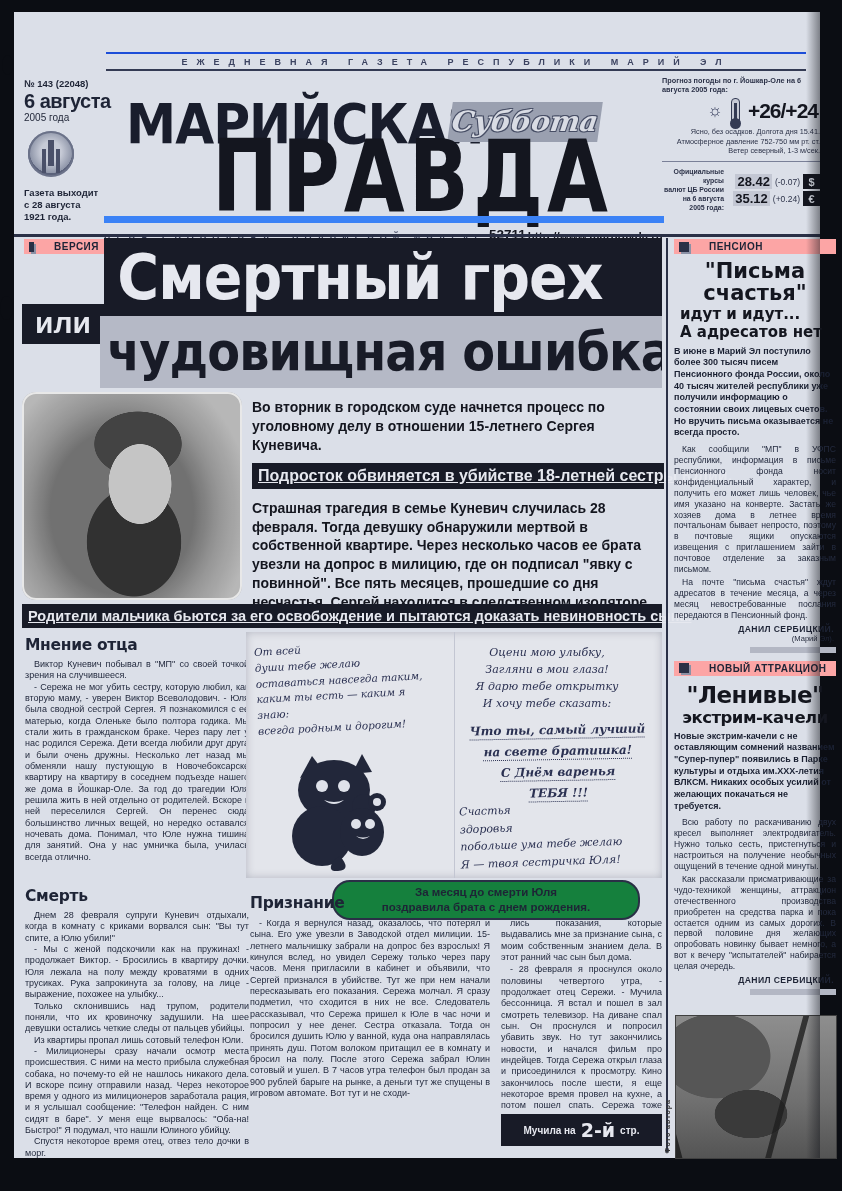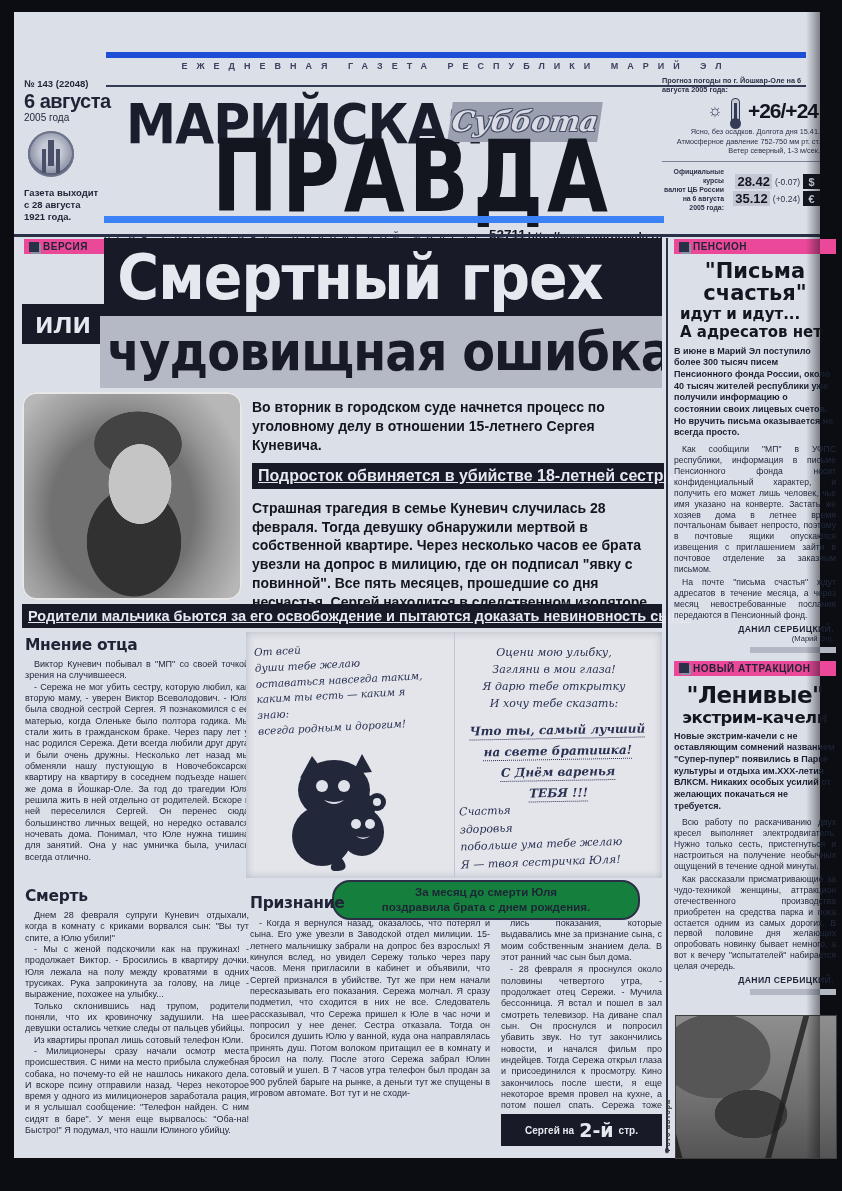--- a/index.html
+++ b/index.html
@@ -15,23 +15,23 @@
   }
   .paper::after{content:"";position:absolute;right:0;top:0;bottom:0;width:14px;
     background:linear-gradient(to right, rgba(11,13,19,0) 0%, rgba(11,13,19,.45) 100%);pointer-events:none;}
   .artifact{position:absolute;background:#0b0d13;border-radius:50%;}
   .a1{left:2px;top:55px;width:11px;height:20px;}
   .a2{left:0px;top:296px;width:13px;height:24px;}
 
   
   .top-banner{
     position:absolute;left:92px;top:40px;width:700px;
-    border-top:6px solid #1d4ed8;border-bottom:2px solid #343b54;
+    border-top:2px solid #1d4ed8;border-bottom:2px solid #343b54;
     text-align:center;font-size:9px;font-weight:bold;letter-spacing:9px;
-    color:#3c4361;padding:3px 0 14px;
+    color:#3c4361;padding:3px 0 2px;
   }
   .issue{position:absolute;left:10px;top:66px;width:96px;}
   .issue-no{font-size:9.5px;font-weight:bold;}
   .date-day{font-size:20px;font-weight:bold;letter-spacing:-.5px;margin-top:1px;}
   .date-year{font-size:10px;margin-top:-1px;}
   .emblem{position:relative;width:46px;height:46px;margin:8px 0 0 4px;border-radius:50%;
     background:radial-gradient(circle at 50% 45%, #c6cad6 0 30%, #8f96a9 62%, #5a617a 63% 70%, #c0c4d2 71%);
     box-shadow:0 0 0 2px #6b7289 inset;}
   .emblem::after{content:"";position:absolute;left:20px;top:9px;width:6px;height:26px;background:#4a5069;
     box-shadow:-7px 8px 0 -1px #4a5069,7px 8px 0 -1px #4a5069;}
@@ -69,21 +69,21 @@
   .currency-label{width:62px;font-size:6.9px;font-weight:bold;text-align:right;line-height:1.3;
     white-space:pre-line;color:#2c3248;}
   .currency-rows{flex:1;}
   .cur-row{display:flex;align-items:center;justify-content:flex-end;gap:3px;margin:2px 0;}
   .cur-val{font-size:13px;font-weight:900;background:#c3c7d3;padding:0 2px;color:#14161f;}
   .cur-chg{font-size:8.5px;color:#2c3248;}
   .cur-badge{width:17px;height:15px;background:#14161f;color:#dbdfe8;font-size:11px;font-weight:bold;
     display:flex;align-items:center;justify-content:center;}
 
   
-  .tag{display:flex;align-items:center;gap:4px;background:#ec4899;padding:2px 5px;}
+  .tag{display:flex;align-items:center;gap:20px;background:#fca5a5;padding:2px 5px;}
   .tag-square{width:10px;height:10px;background:#2a3046;box-shadow:2px 2px 0 #8b91a5;}
   .tag-label{font-size:10px;font-weight:bold;letter-spacing:.5px;}
   .versiya-tag{position:absolute;left:10px;top:227px;width:70px;}
 
   .headline1{position:absolute;left:90px;top:226px;width:558px;height:78px;background:#181b27;overflow:hidden;}
   .headline1 span{display:block;color:#e6e8ef;font-family:"DejaVu Sans",sans-serif;font-weight:900;
     font-size:60px;line-height:76px;padding-left:14px;letter-spacing:-1px;
     transform:scale(.95,1.03);transform-origin:left top;white-space:nowrap;}
   .ili-box{position:absolute;left:8px;top:292px;width:82px;height:40px;background:#181b27;
     color:#e6e8ef;font-weight:900;font-size:30px;line-height:38px;text-align:center;}
@@ -112,21 +112,21 @@
   h2.sec{font-size:15.5px;font-weight:900;margin:0 0 5px;font-family:"DejaVu Sans",sans-serif;letter-spacing:-.3px;}
   h2.sec2{margin-top:24px;}
   .body-p{font-size:9px;line-height:1.26;text-align:justify;margin:0;text-indent:9px;color:#232a3e;}
 
   .postcard{position:absolute;left:232px;top:620px;width:416px;height:246px;background:#e3e5eb;
     box-shadow:0 0 8px rgba(40,45,70,.25) inset;}
   .postcard::before{content:"";position:absolute;left:50%;top:0;bottom:0;width:1px;background:#c3c6d2;}
   .hand{font-family:"DejaVu Serif",serif;font-style:italic;color:#2b3152;}
   .hw-left{position:absolute;left:10px;top:8px;width:190px;font-size:10.5px;line-height:1.5;
     white-space:pre-line;transform:rotate(-3deg);}
-  .hw-right1{position:absolute;left:213px;top:12px;width:190px;font-size:11px;line-height:1.55;
+  .hw-right1{position:absolute;left:206px;top:12px;width:190px;font-size:11px;line-height:1.55;
     text-align:center;white-space:pre-line;font-style:italic;}
   .hw-right2{position:absolute;left:214px;top:88px;width:196px;font-size:12px;line-height:1.75;
     text-align:center;white-space:pre-line;font-weight:bold;text-decoration:underline dotted 1px;
     text-underline-offset:4px;transform:rotate(-1deg);}
   .hw-right3{position:absolute;left:214px;top:168px;width:200px;font-size:11px;line-height:1.6;
     white-space:pre-line;transform:rotate(-2deg);}
   .cat-svg{position:absolute;left:36px;top:112px;}
 
   .caption-box{position:absolute;left:318px;top:868px;width:292px;border:2px solid #2a3046;border-radius:18px;
     background:#15803d;font-size:11.5px;font-weight:bold;text-align:center;line-height:1.3;
@@ -253,20 +253,21 @@
   <div class="col1">
     <h2 class="sec">Мнение отца</h2>
     <p class="body-p">Виктор Куневич побывал в "МП" со своей точкой зрения на случившееся.</p>
     <p class="body-p">- Сережа не мог убить сестру, которую любил, как вторую маму, - уверен Виктор Всеволодович. - Юля была сводной сестрой Сергея. Я познакомился с ее матерью, когда Оленьке было полтора годика. Мы стали жить в гражданском браке. Через пару лет у нас родился Сережа. Дети всегда любили друг друга и были очень дружны. Несколько лет назад мы обменяли нашу пустующую в Новочебоксарске квартиру на квартиру в соседнем подъезде нашего же дома в Йошкар-Оле. За год до трагедии Юля решила жить в ней отдельно от родителей. Вскоре к ней переселился Сергей. Он перенес сюда большинство личных вещей, но нередко оставался ночевать дома. Понимал, что Юле нужна тишина для занятий. Она у нас умничка была, училась всегда отлично.</p>
     <h2 class="sec sec2">Смерть</h2>
     <p class="body-p">Днем 28 февраля супруги Куневич отдыхали, когда в комнату с криками ворвался сын: "Вы тут спите, а Юлю убили!"</p>
     <p class="body-p">- Мы с женой подскочили как на пружинах! - продолжает Виктор. - Бросились в квартиру дочки. Юля лежала на полу между кроватями в одних трусиках. Рука запрокинута за голову, на лице - выражение, похожее на улыбку...</p>
     <p class="body-p">Только склонившись над трупом, родители поняли, что их кровиночку задушили. На шее девушки остались четкие следы от пальцев убийцы.</p>
     <p class="body-p">Из квартиры пропал лишь сотовый телефон Юли.</p>
     <p class="body-p">- Милиционеры сразу начали осмотр места происшествия. С ними на место прибыла служебная собака, но почему-то ей не нашлось никакого дела. И вскоре псину отправили назад. Через некоторое время у одного из милиционеров заработала рация, и я услышал сообщение: "Телефон найден. С ним сидят в баре". У меня еще вырвалось: "Оба-на! Быстро!" Я подумал, что нашли Юлиного убийцу.</p>
+    <p class="body-p">Спустя некоторое время отец, отвез тело дочки в морг.</p>
   </div>
 
   <div class="postcard">
     <div class="hand hw-left">От всей
 души тебе желаю
 оставаться навсегда таким,
 каким ты есть — каким я
 знаю:
 всегда родным и дорогим!</div>
     <div class="hand hw-right1">Оцени мою улыбку,
@@ -308,21 +309,21 @@
 
   <h2 class="sec confession-h">Признание</h2>
   <div class="colA">
     <p class="body-p">- Когда я вернулся назад, оказалось, что потерял и сына. Его уже увезли в Заводской отдел милиции. 15-летнего мальчишку забрали на допрос без взрослых! Я кинулся вслед, но увидел Сережу только через пару часов. Меня пригласили в кабинет и объявили, что Сергей признался в убийстве. Тут же при нем начали пересказывать его показания. Сережа молчал. Я сразу подметил, что сходится в них не все. Следователь рассказывал, что Сережа пришел к Юле в час ночи и попросил у нее денег. Сестра отказала. Тогда он бросился душить Юлю у ванной, куда она направлялась принять душ. Потом волоком притащил ее в комнату и бросил на полу. После этого Сережа забрал Юлин сотовый и ушел. В 7 часов утра телефон был продан за 900 рублей барыге на рынке, а деньги тут же спущены в игровом автомате. Вот тут и не сходи-</p>
   </div>
   <div class="colB">
     <p class="body-p">лись показания, которые выдавались мне за признание сына, с моим собственным знанием дела. В этот ранний час сын был дома.</p>
     <p class="body-p">- 28 февраля я проснулся около половины четвертого утра, - продолжает отец Сережи. - Мучила бессонница. Я встал и пошел в зал смотреть телевизор. На диване спал сын. Он проснулся и попросил убавить звук. Но тут закончились новости, и начался фильм про индейцев. Тогда Сережа открыл глаза и присоединился к просмотру. Кино закончилось после шести, я еще некоторое время провел на кухне, а потом пошел спать. Сережа тоже заснул. Звонок в дверь разбудил семью около восьми часов.</p>
   </div>
   <div class="read-more">
-    <span class="rm-small">Сергей на</span>
+    <span class="rm-small">Мучила на</span>
     <span class="rm-big">2-й</span>
     <span class="rm-small">стр.</span>
   </div>
 
   <div class="v-divider"></div>
   <div class="sidebar">
     <div class="tag">
       <span class="tag-square"></span>
       <span class="tag-label">ПЕНСИОН</span>
     </div>

